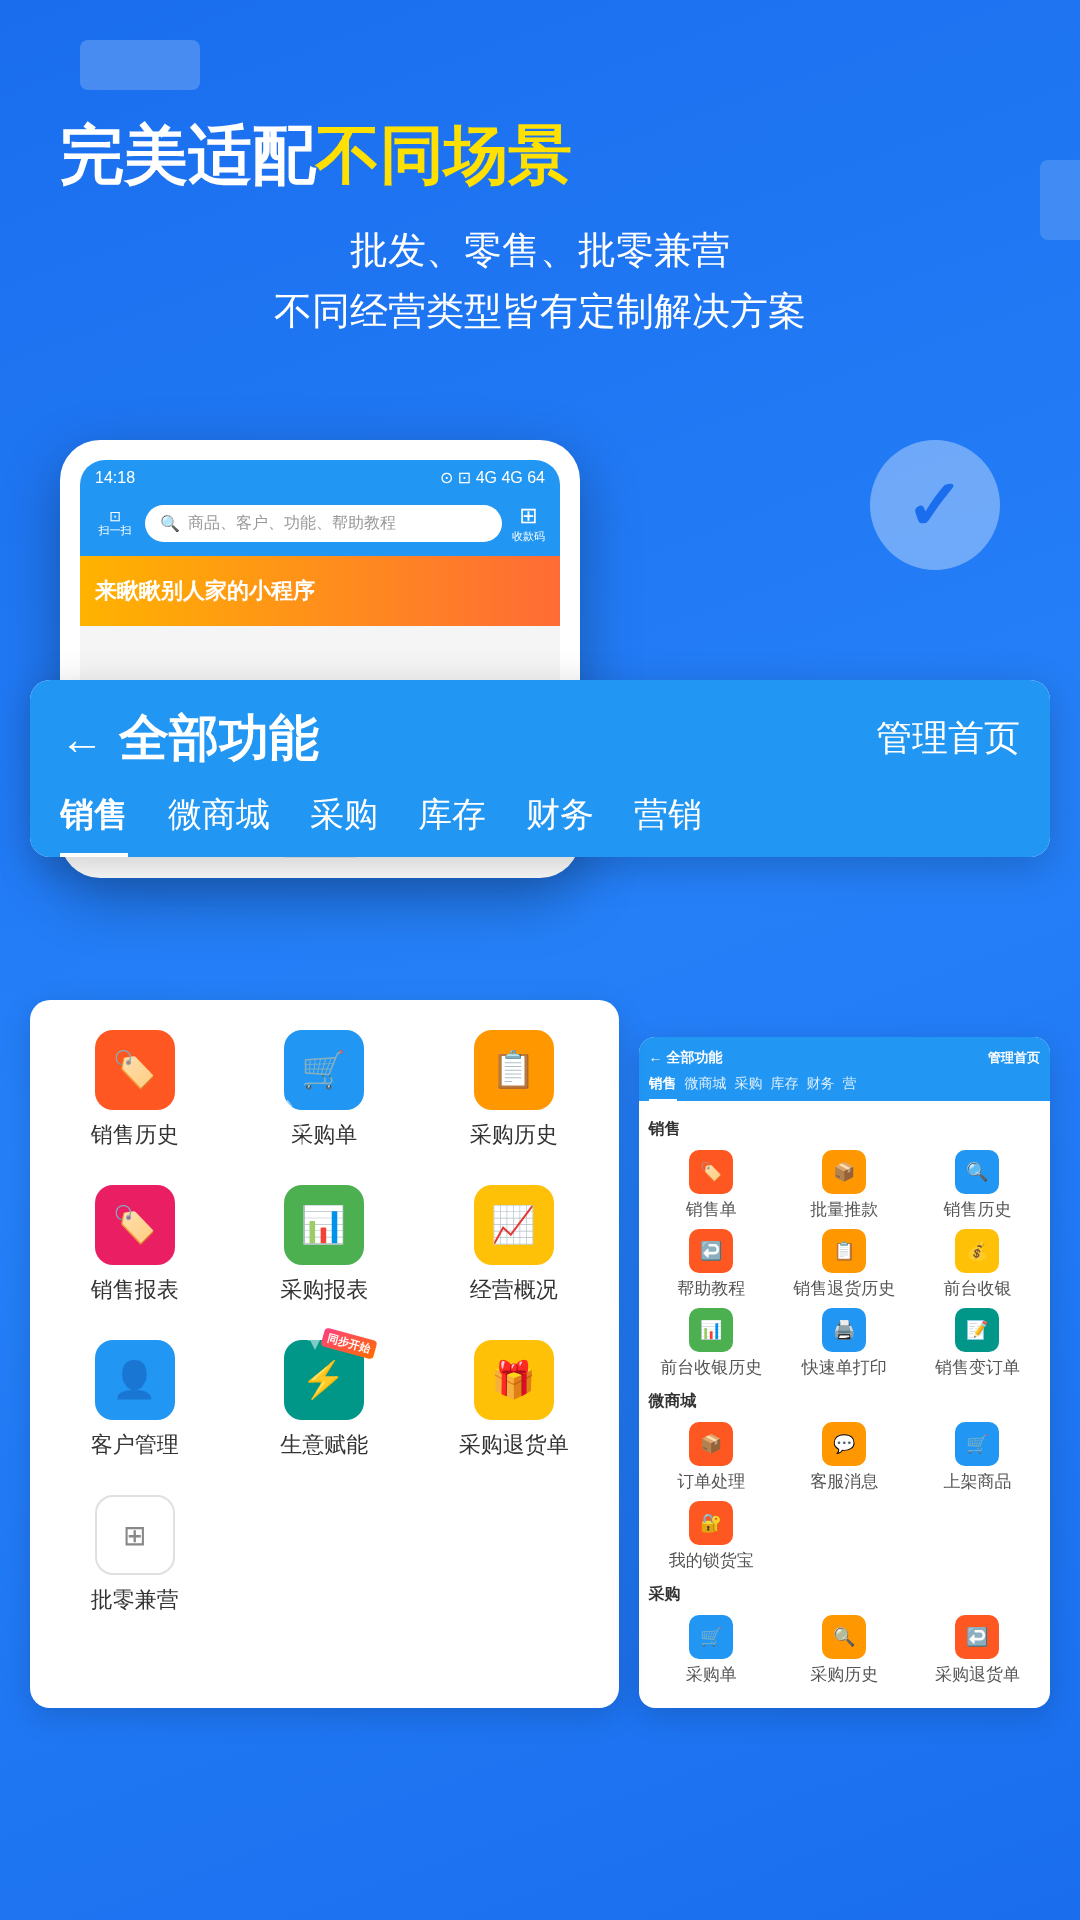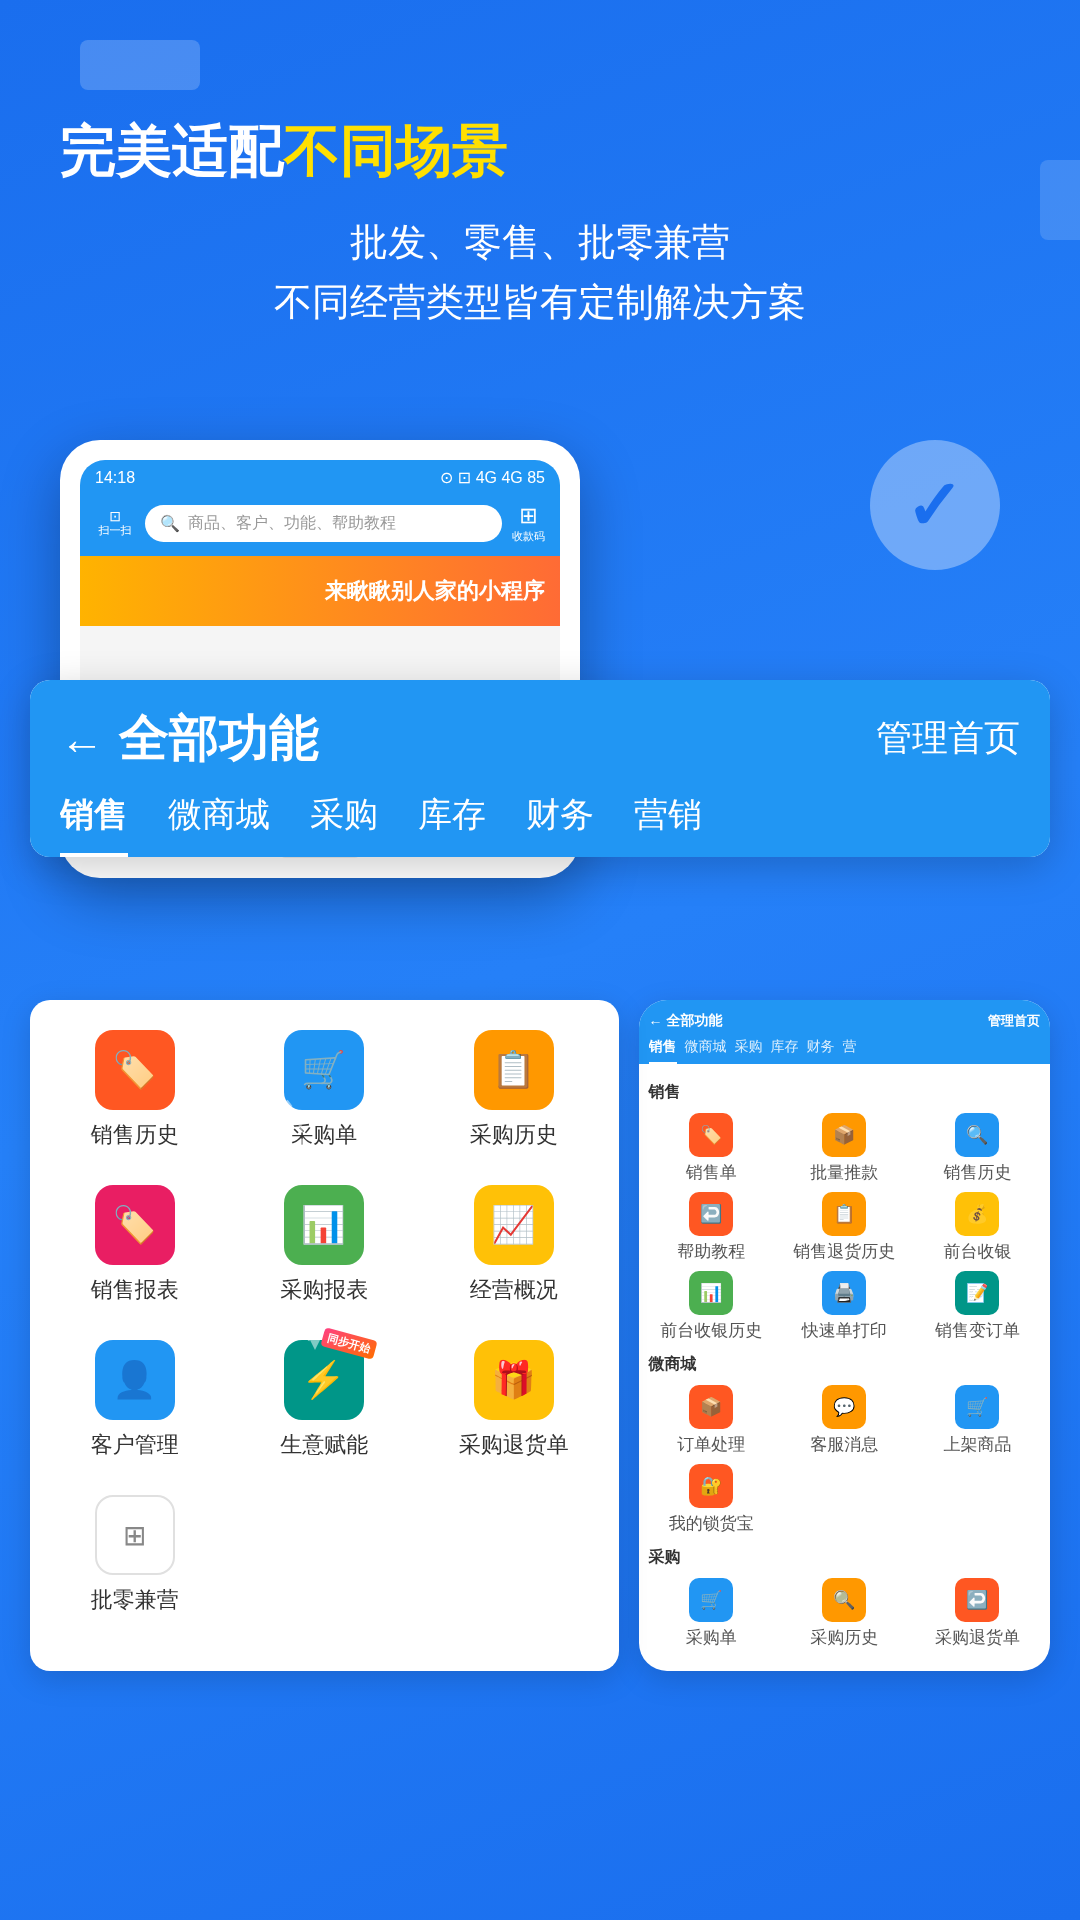--- a/index.html
+++ b/index.html
@@ -42,21 +42,21 @@
 
     
     .hero-section {
       position: absolute;
       top: 120px;
       left: 60px;
       right: 60px;
     }
 
     .hero-title {
-      font-size: 56px;
+      font-size: 64px;
       font-weight: 900;
       color: white;
       line-height: 1.1;
       display: flex;
       align-items: flex-start;
       flex-wrap: wrap;
       gap: 0;
     }
 
     .hero-title .white-text {
@@ -141,21 +141,20 @@
       font-size: 18px;
       text-align: center;
     }
 
     .phone-banner {
       background: linear-gradient(90deg, #FFB300, #FF6B35);
       padding: 20px 15px;
       color: white;
       font-size: 22px;
       font-weight: bold;
-      text-align: right;
     }
 
     
     .check-circle {
       position: absolute;
       top: 440px;
       right: 80px;
       width: 130px;
       height: 130px;
       background: rgba(255,255,255,0.35);
@@ -323,24 +322,25 @@
       font-weight: bold;
       padding: 3px 8px;
       border-radius: 4px;
       transform: rotate(15deg);
     }
 
     
     .right-panel {
       flex: 0.9;
       background: white;
-      border-radius: 28px;
+      border-radius: 16px;
       box-shadow: 0 8px 30px rgba(0,0,0,0.15);
       overflow: hidden;
       font-size: 14px;
+      margin-top: 37px;
     }
 
     .mini-header {
       background: #2196F3;
       padding: 12px 10px 0;
     }
 
     .mini-title-row {
       display: flex;
       justify-content: space-between;
@@ -433,21 +433,21 @@
 <div class="check-circle">
   <span class="checkmark">✓</span>
 </div>
 
 <div class="phone-area">
   <div class="phone-mockup">
     <div class="phone-screen">
 
       <div class="phone-status-bar">
         <span>14:18</span>
-        <span>⊙ ⊡ 4G 4G 85</span>
+        <span>⊙ ⊡ 4G 4G 64</span>
       </div>
 
       <div class="phone-search-bar">
         <div class="scan-icon-box">
           <div style="font-size:14px;line-height:1">⊡</div>
           <div style="font-size:11px;">扫一扫</div>
         </div>
         <div class="search-input-mock">
           <span style="color:#aaa;font-size:16px">🔍</span>
           <span style="font-size:16px;color:#999">商品、客户、功能、帮助教程</span>

